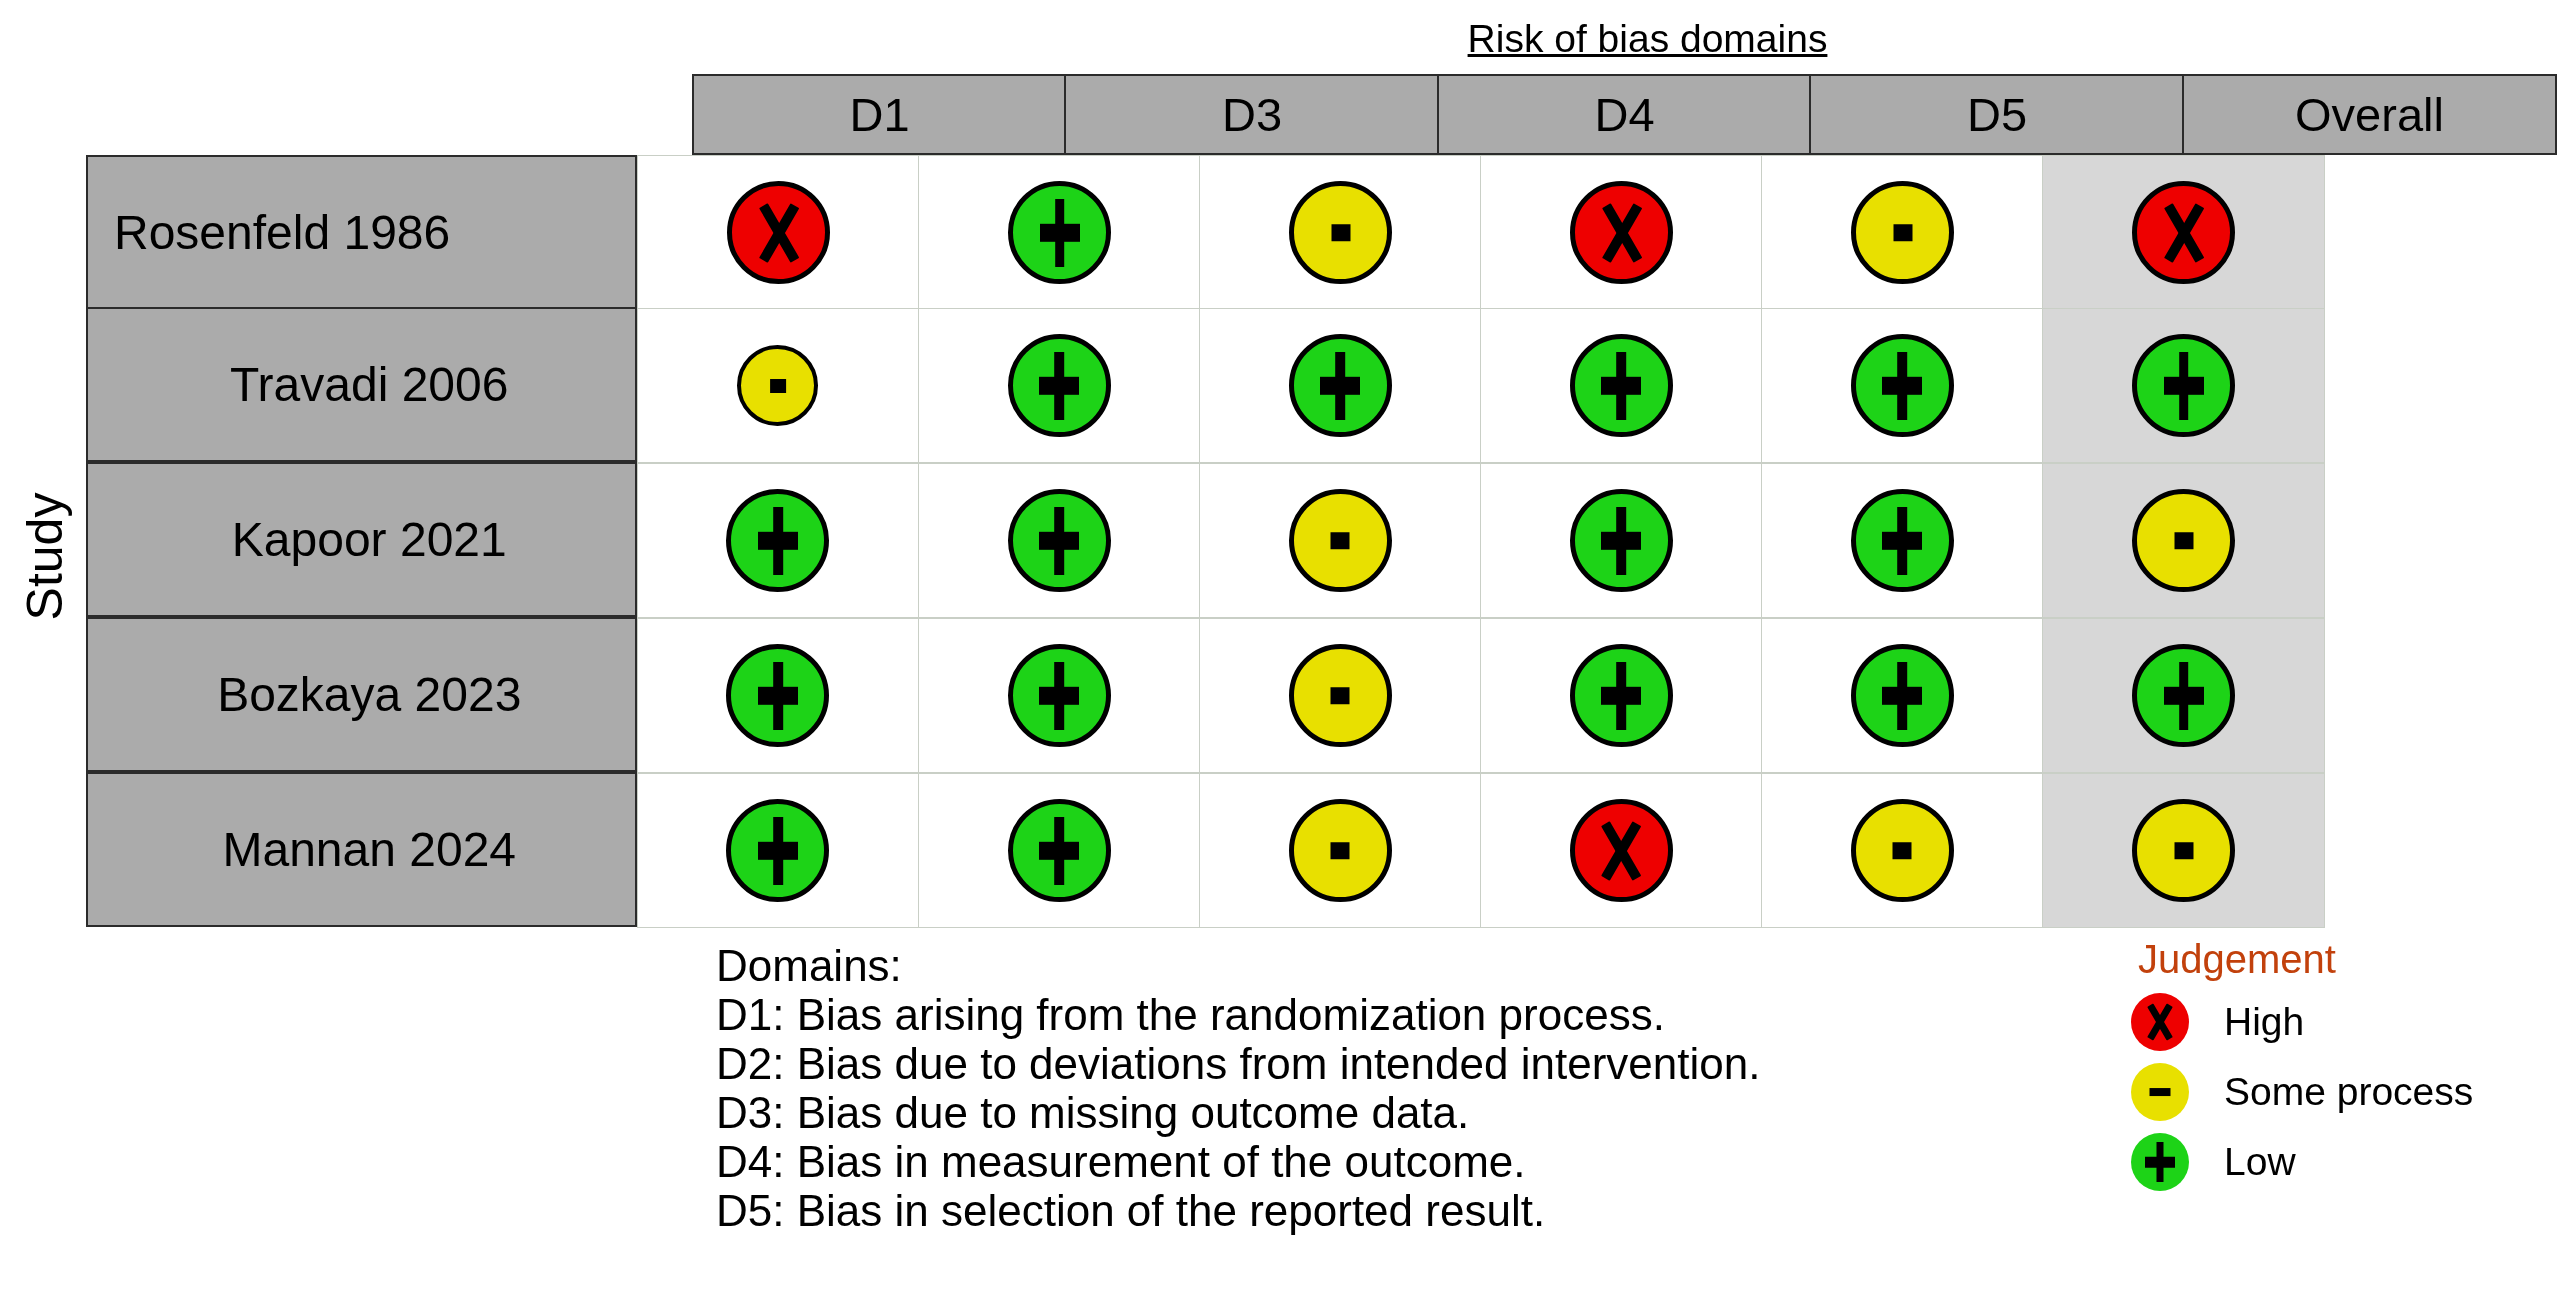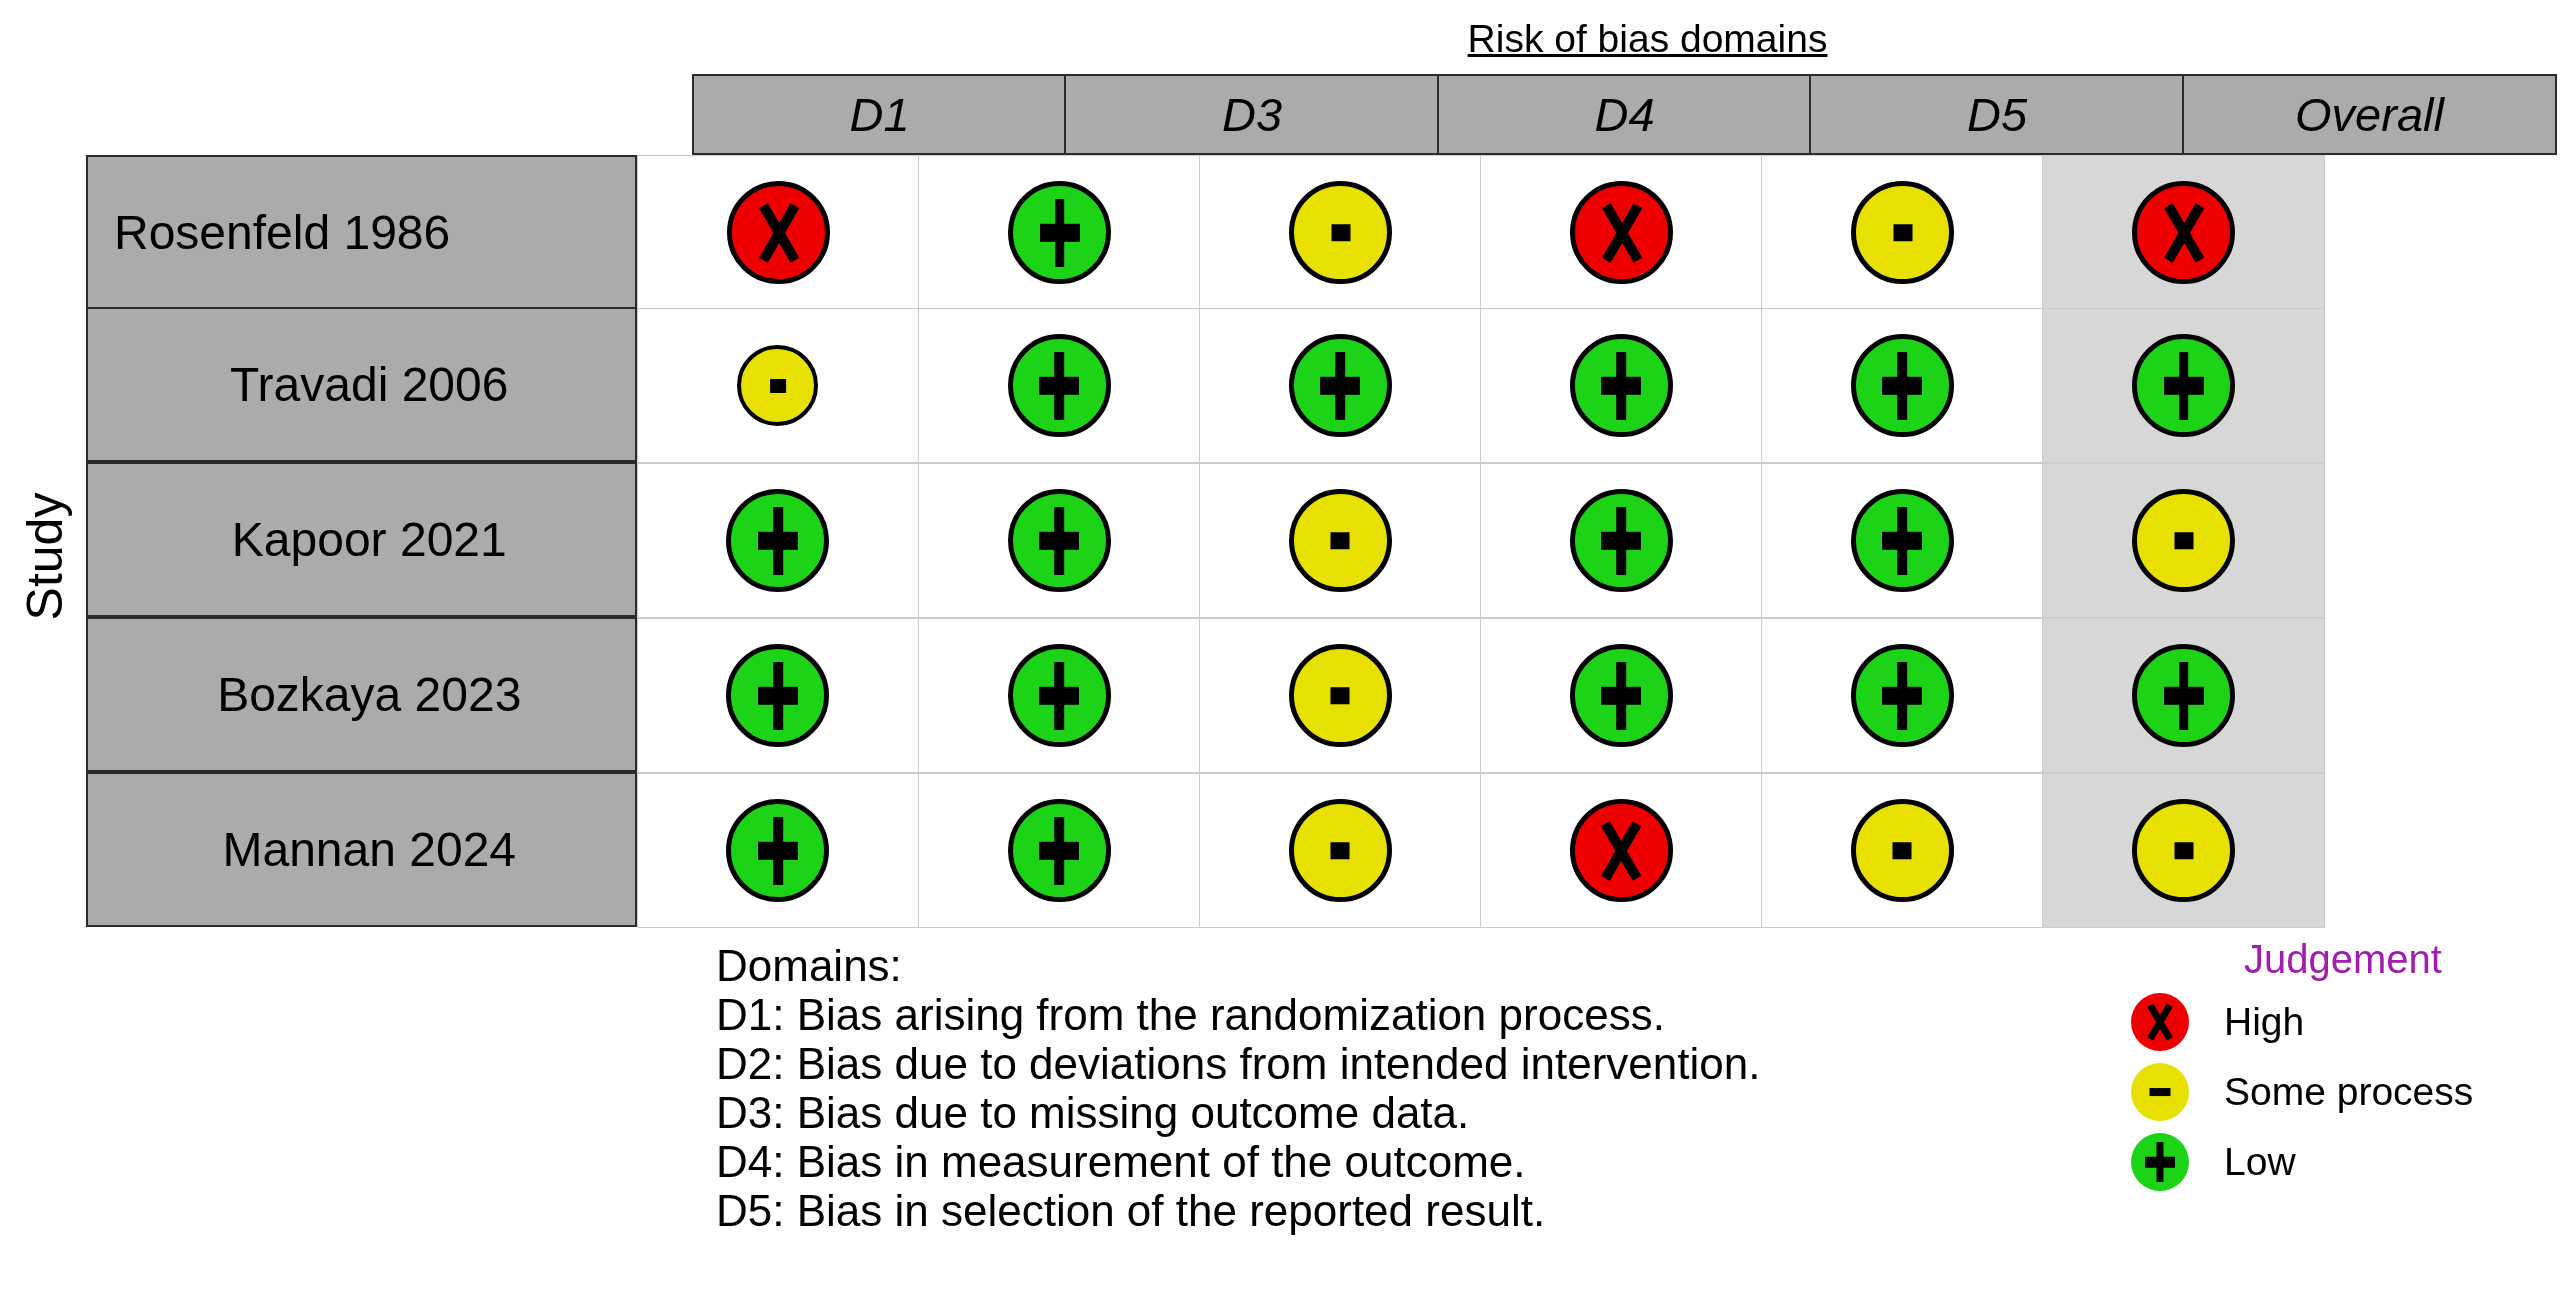--- a/index.html
+++ b/index.html
@@ -35,21 +35,21 @@
     width:1865px; height:81px;
     display:flex;
   }
   .header-cell{
     flex:1 1 0; height:81px;
     background:#ABABAB;
     border:2.6px solid #2b2b2b;
     margin-left:-2.6px;
     box-sizing:border-box;
     display:flex;align-items:center;justify-content:center;
-    font-size:47px; line-height:47px; color:#000;font-style:italic;
+    font-size:47px; line-height:47px; color:#000;
   }
   .header-cell:first-child{margin-left:0;}
 
   
   #body-rows{
     position:absolute; left:0px; top:81px;
     width:2471px; height:774px;
   }
   .rob-row{
     display:flex; height:155px; width:2239px;
@@ -121,22 +121,22 @@
     position:absolute; left:716px; top:941px; width:1313px;
     font-size:44px; line-height:49px; color:#000;
   }
   #domains-block div{white-space:nowrap;}
 
   
   #legend{
     position:absolute; left:2110px; top:937px; width:466px;
   }
   #legend-title{
-    font-size:40px;line-height:44px;text-align:center;
-    color:#a21caf;
+    font-size:40px;line-height:44px;text-align:left;
+    margin-left:28px;color:#c2410c;
   }
   .legend-row{
     display:flex;align-items:center;margin-top:12px;height:58px;
   }
   .legend-dot{
     width:58px;height:58px;border-radius:50%;position:relative;
     margin-left:21px;flex:0 0 auto;
   }
   .legend-dot.high{background:#EE0000;}
   .legend-dot.some{background:#E8E000;}

